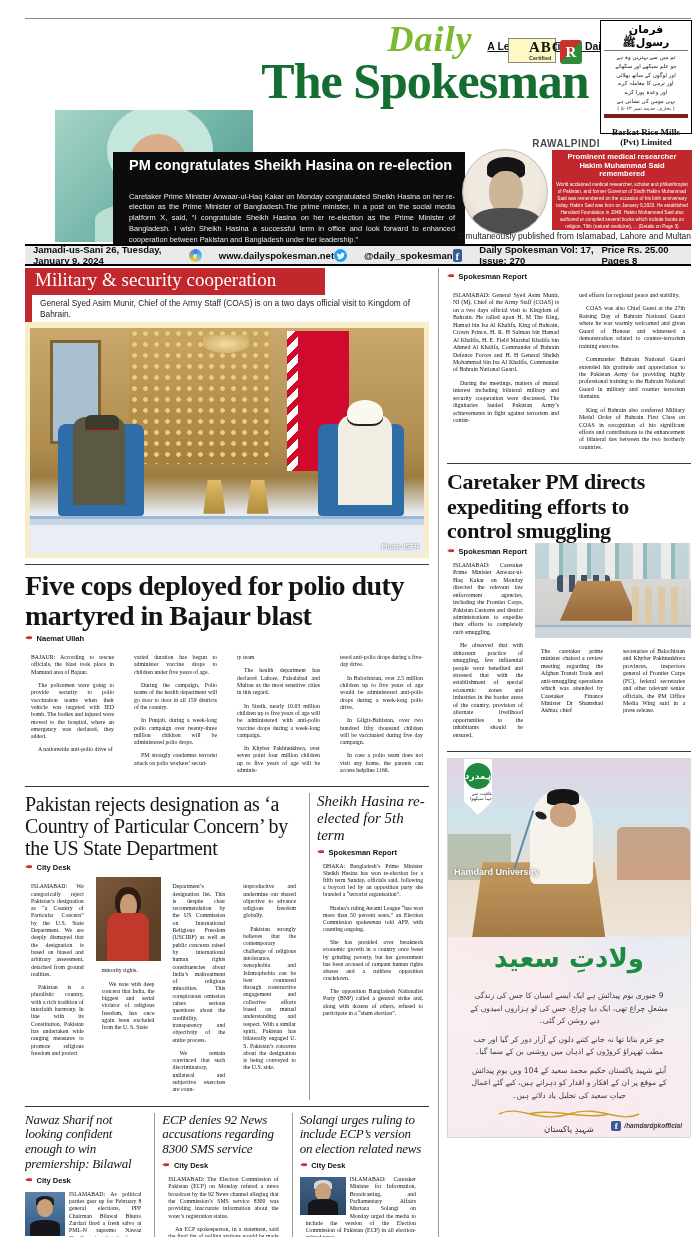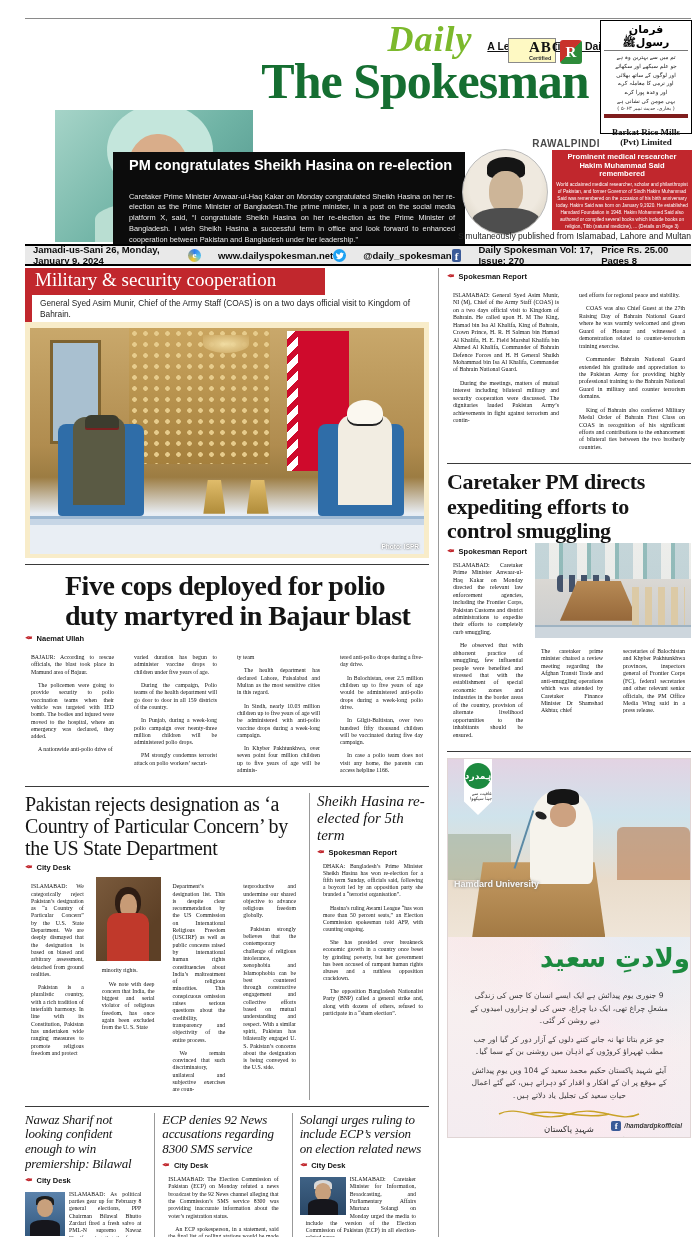--- a/index.html
+++ b/index.html
@@ -100,21 +100,21 @@
   .ph-chair-l { left:7%; } .ph-chair-r { right:5%; }
   .ph-fig-l { position:absolute; left:11%; bottom:22%; width:52px; height:88px; background:#5a5a44; border-radius:12px 12px 0 0; }
   .ph-cap-l { position:absolute; left:14%; bottom:56%; width:34px; height:13px; background:#3c3c2e; border-radius:6px 6px 2px 2px; box-shadow:0 2px 0 #7a2020; }
   .ph-fig-r { position:absolute; right:8%; bottom:22%; width:54px; height:90px; background:#f2ede2; border-radius:14px 14px 0 0; }
   .ph-ghutra { position:absolute; right:10.5%; bottom:57%; width:36px; height:26px; background:#fbf8f0; border-radius:50% 50% 30% 30%; box-shadow:0 -2px 0 #222 inset; }
   .ph-stand1,.ph-stand2 { position:absolute; bottom:18%; width:22px; height:34px; background:linear-gradient(#e0bc6a,#b08c3a); clip-path:polygon(20% 0,80% 0,100% 100%,0 100%); }
   .ph-stand1 { left:44%; } .ph-stand2 { left:55%; }
   .ph-carpet { position:absolute; bottom:0; width:100%; height:17%; background:#e9eef4; border-top:3px solid #9db8d2; box-shadow:0 6px 0 #c7d6e6 inset; }
   .photo-credit { position:absolute; right:10px; bottom:8px; color:#fff; font:700 6.5px "Liberation Sans",sans-serif; text-shadow:0 0 2px #444; }
 
-  .polio h1 { font:700 28px/1.05 "Liberation Serif",serif; letter-spacing:-.5px; margin-top:2px;margin-left:40px; }
+  .polio h1 { font:700 28px/1.05 "Liberation Serif",serif; letter-spacing:-.5px; margin-top:2px; }
 
   
   .row-mid { display:flex; }
   .rejects { width:284px; flex:none; padding-right:7px; }
   .rejects h2 { font:400 20px/1.1 "Liberation Serif",serif; letter-spacing:-.3px; }
   .rejects .cols { gap:6px; }
   .rej-photo { position:relative; height:84px; margin-bottom:3px; overflow:hidden; background:linear-gradient(135deg,#7a5a3c,#5d4026 70%); }
   .rj-fig { position:absolute; left:18%; bottom:0; width:64%; height:58%; background:#c0392b; border-radius:10px 10px 0 0; }
   .rj-hair { position:absolute; left:30%; top:12%; width:40%; height:34%; background:#2e1d14; border-radius:50% 50% 40% 40%; }
   .rj-head { position:absolute; left:37%; top:20%; width:26%; height:28%; background:#c79b76; border-radius:48%; }
@@ -166,22 +166,22 @@
   .ap-cap { position:absolute; left:41%; bottom:74%; width:13%; height:9%; background:#151515; border-radius:45% 45% 20% 20%; }
   .ap-face { position:absolute; left:42%; bottom:62%; width:11%; height:13%; background:#cda281; border-radius:46%; }
   .ap-mic { position:absolute; left:31%; bottom:38%; width:2px; height:34%; background:#5b8aa6; transform:rotate(18deg); }
   .ap-michead { position:absolute; left:36%; bottom:66%; width:12px; height:7px; background:#222; border-radius:50%; transform:rotate(24deg); }
   .ad-badge { position:absolute; top:0; left:16px; width:28px; height:56px; background:#fff;
         clip-path:polygon(0 0,100% 0,100% 76%,50% 100%,0 76%);
         display:flex; flex-direction:column; align-items:center; padding-top:4px; gap:2px; }
   .ad-badge-logo { width:26px; height:26px; border-radius:50%; background:#1c8a3f; color:#fff; display:flex; align-items:center; justify-content:center;
         font:700 9px "DejaVu Sans",sans-serif; direction:rtl; }
   .ad-badge-sub { font:4.6px "DejaVu Sans",sans-serif; direction:rtl; color:#333; }
-  .ad-uni { position:absolute; left:6px; top:120px; color:#f5f5f5; font:700 9px "Liberation Sans",sans-serif; text-shadow:0 0 3px #666; }
-  .ad-title { text-align:right; color:#1c8a3f; font:700 26px/1.2 "DejaVu Sans",sans-serif; direction:rtl; margin:6px 0 16px; }
+  .ad-uni { position:absolute; left:6px; top:108px; color:#f5f5f5; font:700 9px "Liberation Sans",sans-serif; text-shadow:0 0 3px #666; }
+  .ad-title { text-align:center; color:#1c8a3f; font:700 26px/1.2 "DejaVu Sans",sans-serif; direction:rtl; margin:6px 0 16px; }
   .ad-paras { direction:rtl; padding:0 14px; }
   .ad-paras .para { text-indent:0; text-align:center; font:7.6px/1.65 "DejaVu Sans",sans-serif; color:#3a3a3a; margin-bottom:3px; }
   .ad-flourish { display:block; margin:4px auto 2px; }
   .ad-shaheed { text-align:center; direction:rtl; font:8.5px "DejaVu Sans",sans-serif; color:#333; }
   .ad-name { text-align:center; direction:rtl; color:#1c8a3f; font:700 16px/1.3 "DejaVu Sans",sans-serif; }
   .ad-fb { position:absolute; right:8px; bottom:6px; display:flex; align-items:center; gap:3px; font:italic 700 6.5px "Liberation Sans",sans-serif; color:#3a3a3a; }
   .ad-fb .facebook-icon { width:10px; height:10px; }
   .ad-fb .facebook-icon::before { font-size:9px; }
 </style>
 </head>
@@ -238,21 +238,21 @@
 
     <div class="hakim-box">
       <div class="hk-head">Prominent medical researcher Hakim Muhammad Said remembered</div>
       <div class="hk-body">World acclaimed medical researcher, scholar and philanthropist of Pakistan, and former Governor of Sindh Hakim Muhammad Said was remembered on the occasion of his birth anniversary today. Hakim Said was born on January 9,1920. He established Hamdard Foundation in 1948. Hakim Mohammed Said also authored or compiled several books which include books on religion, Tibb (natural medicine), ... (Details on Page 3)</div>
     </div>
 
     <div class="published">Simultaneously published from Islamabad, Lahore and Multan</div>
   </header>
 
   <div class="datebar">
-    <span>Jamadi-us-Sani 26, Monday, January 9, 2024</span>
+    <span>Jamadi-us-Sani 26, Tuesday, January 9, 2024</span>
     <span class="db-group">
       <span class="browser-icon"></span>
       <span>www.dailyspokesman.net</span>
     </span>
     <span class="db-group">
       <span class="twitter-icon">
           <svg viewBox="0 0 24 24">
             <path d="M23 5c-.8.4-1.7.7-2.6.8a4.5 4.5 0 0 0-7.7 4.1A12.8 12.8 0 0 1 3.4 5.2a4.5 4.5 0 0 0 1.4 6 4.4 4.4 0 0 1-2-.6v.1c0 2.2 1.5 4 3.6 4.4a4.6 4.6 0 0 1-2 .1 4.5 4.5 0 0 0 4.2 3.1A9 9 0 0 1 2 20.1 12.7 12.7 0 0 0 8.9 22c8.3 0 12.8-6.9 12.8-12.8v-.6c.9-.6 1.6-1.4 2.3-2.3-.8.4-1.7.6-2.6.7A4.5 4.5 0 0 0 23 5z"></path>
           </svg>
         </span>

